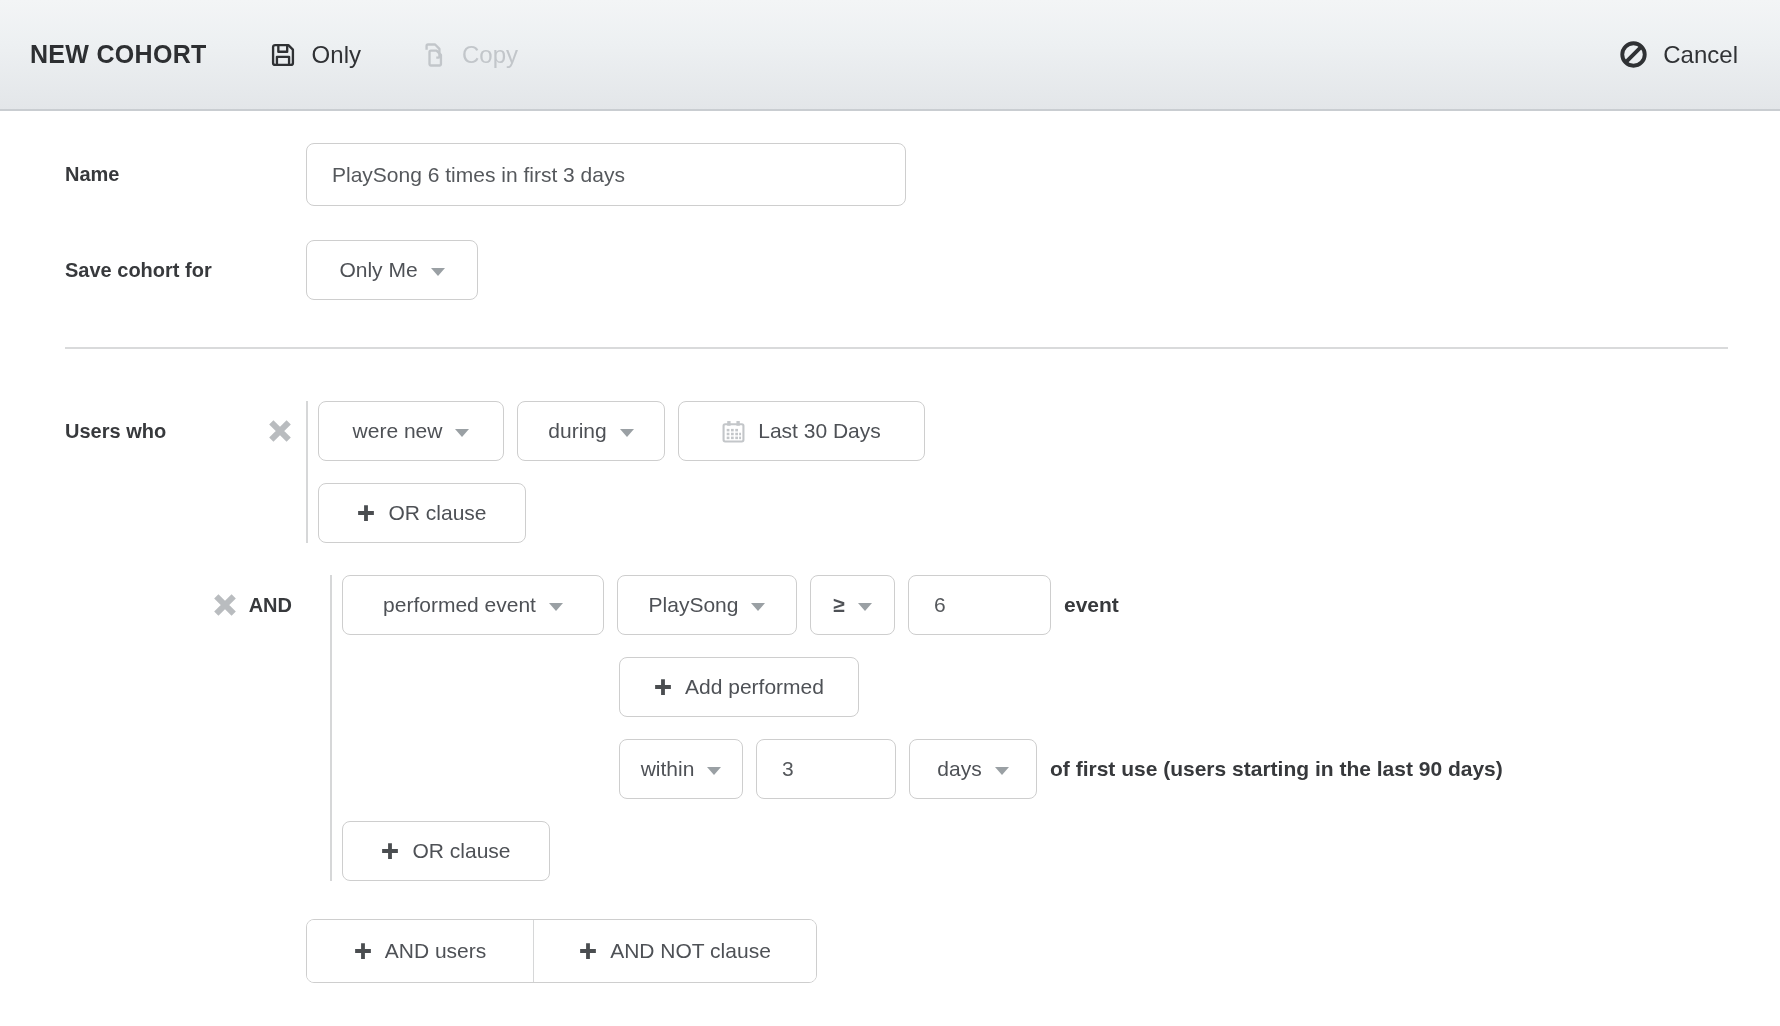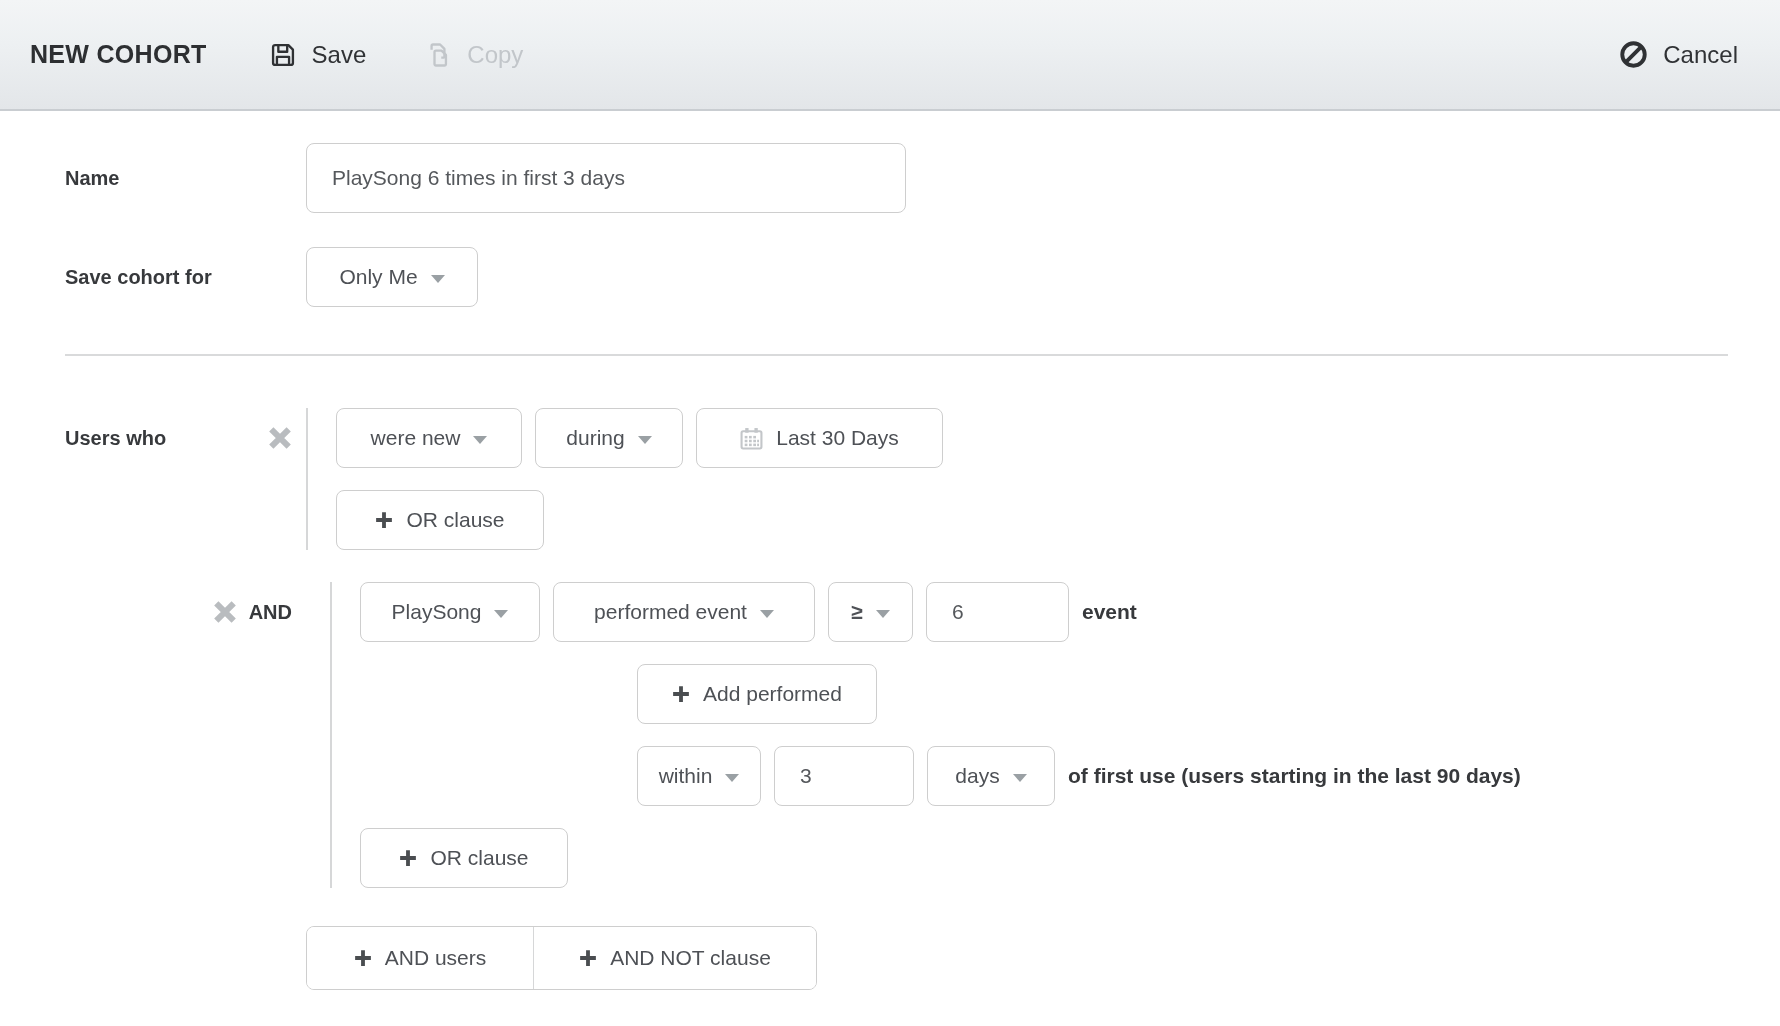--- a/index.html
+++ b/index.html
@@ -48,21 +48,21 @@
     width: 241px;
     font-size: 20px;
     font-weight: 700;
     color: #37393c;
     flex-shrink: 0;
   }
   .name-row { margin-top: 32px; }
   .savefor-row { margin-top: 34px; }
 
   .text-input {
-    height: 70px;
+    height: 63px;
     border: 1.5px solid #cecece;
     border-radius: 8px;
     font-family: inherit;
     font-size: 21px;
     color: #55585c;
     padding: 0 20px 0 25px;
     background: #fff;
     outline: none;
   }
   .name-input { width: 600px; }
@@ -116,21 +116,21 @@
   .clause-left.flex-end { justify-content: flex-end; gap: 12px; }
   .clause-title { font-size: 20px; font-weight: 700; color: #37393c; }
 
   .remove-btn {
     background: none; border: none; padding: 0;
     display: flex; align-items: center; cursor: pointer;
   }
 
   .clause-body {
     border-left: 2px solid #d6d7d8;
-    padding-left: 28px;
+    padding-left: 10px;
     display: flex;
     flex-direction: column;
     gap: 22px;
   }
   .btn-row { display: flex; align-items: center; gap: 13px; }
   .btn-row.indent { margin-left: 277px; }
 
   .w-werenew   { width: 186px; }
   .w-during    { width: 148px; }
   .w-daterange { width: 247px; }
@@ -172,21 +172,21 @@
   <div class="topbar-title">NEW COHORT</div>
 
   <button class="topbar-btn">
     <span class="icon">
       <svg viewBox="0 0 24 24" width="28" height="28" fill="none" stroke="#2f3134" stroke-width="2" stroke-linejoin="round">
         <path d="M3.5 5.2 a1.7 1.7 0 0 1 1.7 -1.7 H16.6 L20.5 7.4 V18.8 a1.7 1.7 0 0 1 -1.7 1.7 H5.2 a1.7 1.7 0 0 1 -1.7 -1.7 Z"></path>
         <path d="M8 3.6 V9.2 H15.6 V3.6"></path>
         <path d="M6.8 20.4 V13.6 H17.2 V20.4"></path>
       </svg>
     </span>
-    <span>Save</span>
+    <span>Only</span>
   </button>
 
   <button class="topbar-btn disabled" style="margin-left:58px;justify-content:flex-end;">
     <span class="icon">
       <svg viewBox="0 0 24 24" width="28" height="28" fill="none" stroke="#c2c6ca" stroke-width="2" stroke-linejoin="round">
         <path d="M6.5 7.5 V4.2 a1.2 1.2 0 0 1 1.2 -1.2 H13.8 L17.5 6.7 V13 a1.2 1.2 0 0 1 -1.2 1.2 h-1.5"></path>
         <path d="M10.2 8.2 H15 L18.8 11.9 V19.8 a1.2 1.2 0 0 1 -1.2 1.2 H10.2 a1.2 1.2 0 0 1 -1.2 -1.2 V9.4 a1.2 1.2 0 0 1 1.2 -1.2 Z"></path>
       </svg>
     </span>
     <span>Copy</span>
@@ -290,26 +290,26 @@
         <span class="icon">
           <svg viewBox="0 0 16 16" width="24" height="24">
             <path d="M2.2 2.2 L13.8 13.8 M13.8 2.2 L2.2 13.8" stroke="#b9bcbf" stroke-width="4" stroke-linecap="butt"></path>
           </svg>
         </span>
       </button>
       <span class="clause-title">AND</span>
     </div>
     <div class="clause-body">
       <div class="btn-row">
+        <button class="btn w-performed">
+          <span>performed event</span>
+          <span class="dd-arrow"></span>
+        </button>
         <button class="btn w-event">
           <span>PlaySong</span>
-          <span class="dd-arrow"></span>
-        </button>
-        <button class="btn w-performed">
-          <span>performed event</span>
           <span class="dd-arrow"></span>
         </button>
         <button class="btn w-op">
           <span style="font-weight:700;">≥</span>
           <span class="dd-arrow"></span>
         </button>
         <input class="text-input w-count" style="height: 60px;" type="text" value="6">
         <span class="bold-text">event</span>
       </div>
 

